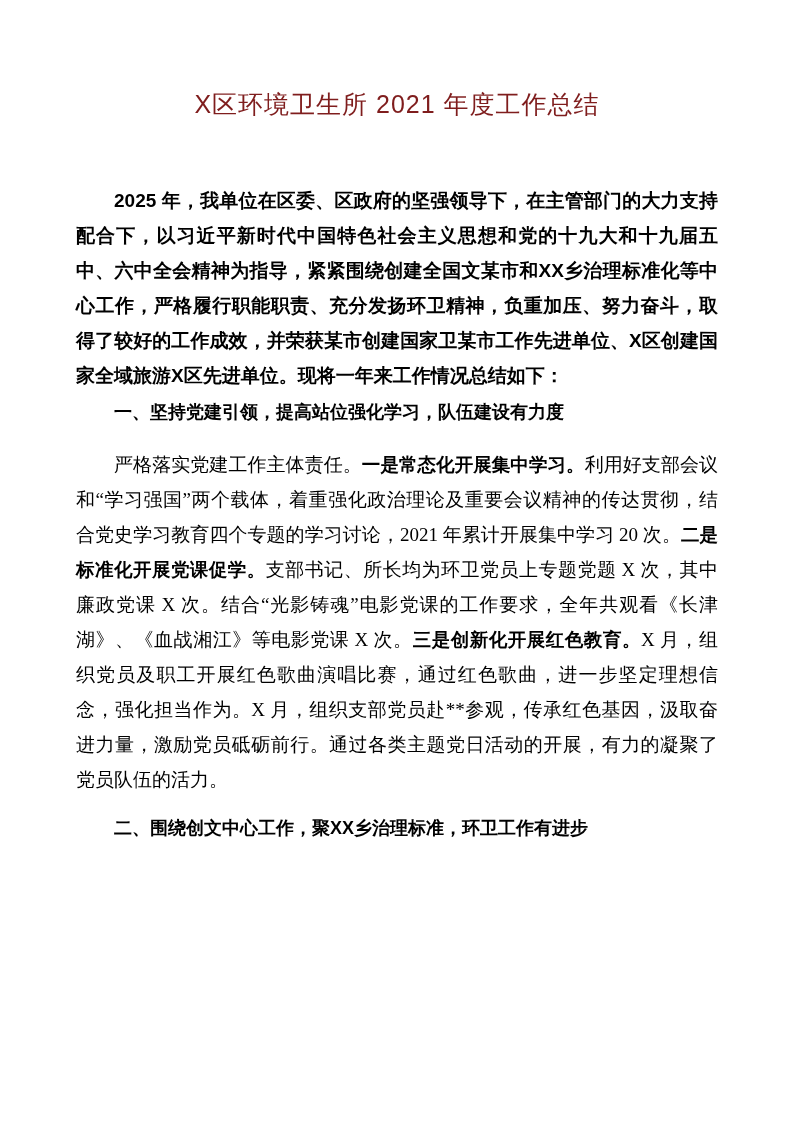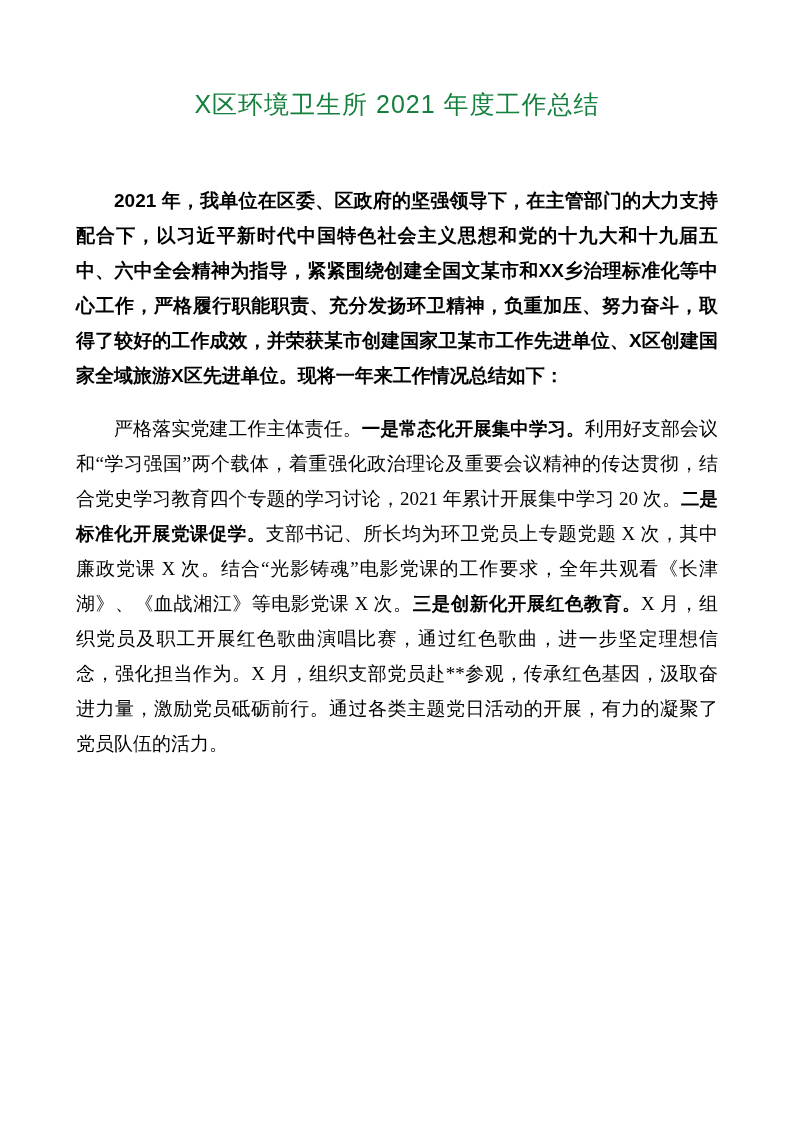--- a/index.html
+++ b/index.html
@@ -22,21 +22,21 @@
     padding: 0 76px;
   }
   .doc-title {
     margin: 0;
     padding-top: 88px;
     text-align: center;
     font-family: "Liberation Sans", "DejaVu Sans", sans-serif;
     font-size: 25px;
     font-weight: 400;
     letter-spacing: 1px;
-    color: #15803d;
+    color: #7f1d1d;
   }
   .body-block {
     margin-top: 62px;
   }
   p {
     margin: 0;
     text-align: justify;
     text-justify: inter-ideograph;
   }
   .p-intro {
@@ -86,23 +86,25 @@
 </style>
 </head>
 <body>
 
 <div class="page">
 
   <h1 class="doc-title">X区环境卫生所 2021 年度工作总结</h1>
 
   <div class="body-block">
 
-    <p class="p-intro">2021 年，我单位在区委、区政府的坚强领导下，在主管部门的大力支持配合下，以习近平新时代中国特色社会主义思想和党的十九大和十九届五中、六中全会精神为指导，紧紧围绕创建全国文某市和XX乡治理标准化等中心工作，严格履行职能职责、充分发扬环卫精神，负重加压、努力奋斗，取得了较好的工作成效，并荣获某市创建国家卫某市工作先进单位、X区创建国家全域旅游X区先进单位。现将一年来工作情况总结如下：</p>
+    <p class="p-intro">2025 年，我单位在区委、区政府的坚强领导下，在主管部门的大力支持配合下，以习近平新时代中国特色社会主义思想和党的十九大和十九届五中、六中全会精神为指导，紧紧围绕创建全国文某市和XX乡治理标准化等中心工作，严格履行职能职责、充分发扬环卫精神，负重加压、努力奋斗，取得了较好的工作成效，并荣获某市创建国家卫某市工作先进单位、X区创建国家全域旅游X区先进单位。现将一年来工作情况总结如下：</p>
 
+    <p class="p-head1">一、坚持党建引领，提高站位强化学习，队伍建设有力度</p>
 
     <p class="p-serif">
       <span>严格落实党建工作主体责任。</span><span class="em">一是常态化开展集中学习。</span><span>利用好支部会议和“学习强国”两个载体，着重强化政治理论及重要会议精神的传达贯彻，结合党史学习教育四个专题的学习讨论，2021 年累计开展集中学习 20 次。</span><span class="em">二是标准化开展党课促学。</span><span>支部书记、所长均为环卫党员上专题党题 X 次，其中廉政党课 X 次。结合“光影铸魂”电影党课的工作要求，全年共观看《长津湖》、《血战湘江》等电影党课 X 次。</span><span class="em">三是创新化开展红色教育。</span><span>X 月，组织党员及职工开展红色歌曲演唱比赛，通过红色歌曲，进一步坚定理想信念，强化担当作为。X 月，组织支部党员赴**参观，传承红色基因，汲取奋进力量，激励党员砥砺前行。通过各类主题党日活动的开展，有力的凝聚了党员队伍的活力。</span>
     </p>
 
+    <p class="p-head2">二、围绕创文中心工作，聚XX乡治理标准，环卫工作有进步</p>
 
 
   </div>
 </div>
 
 </body></html>

